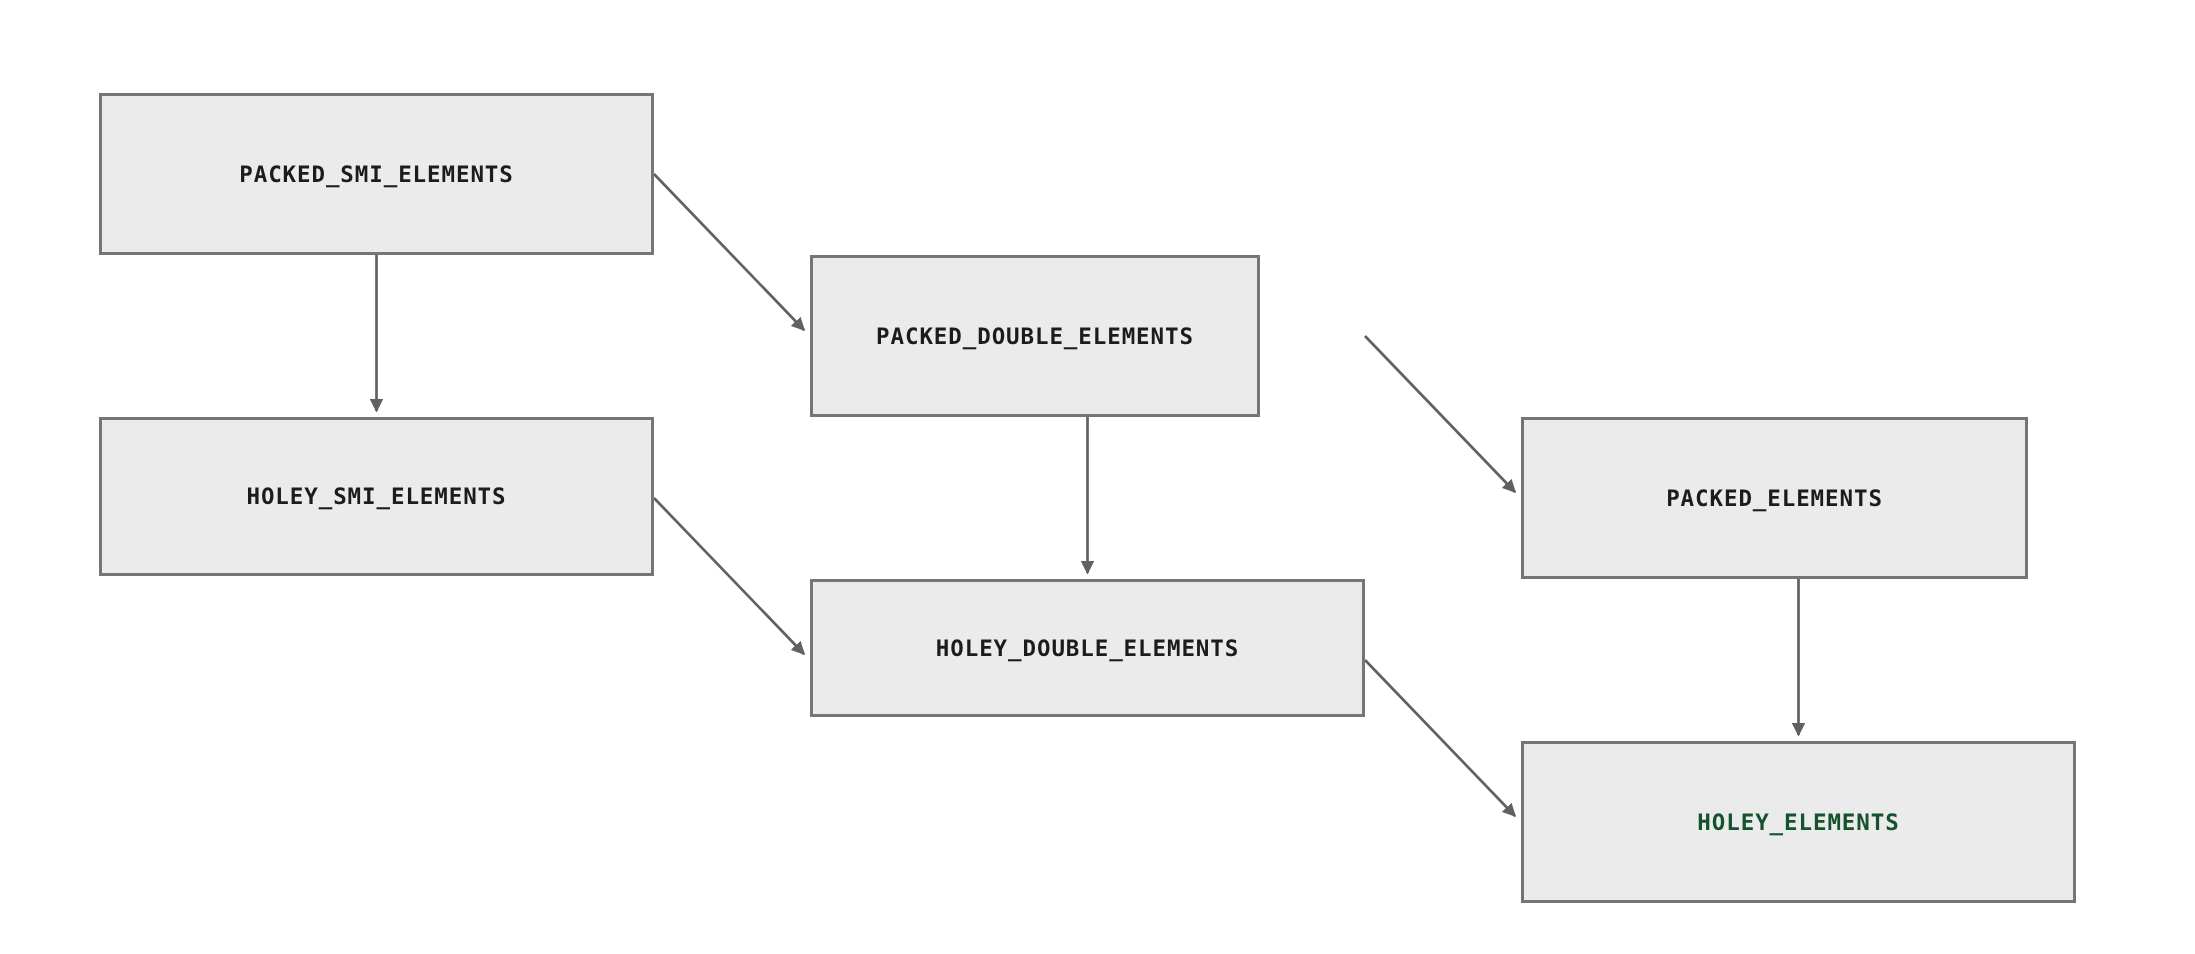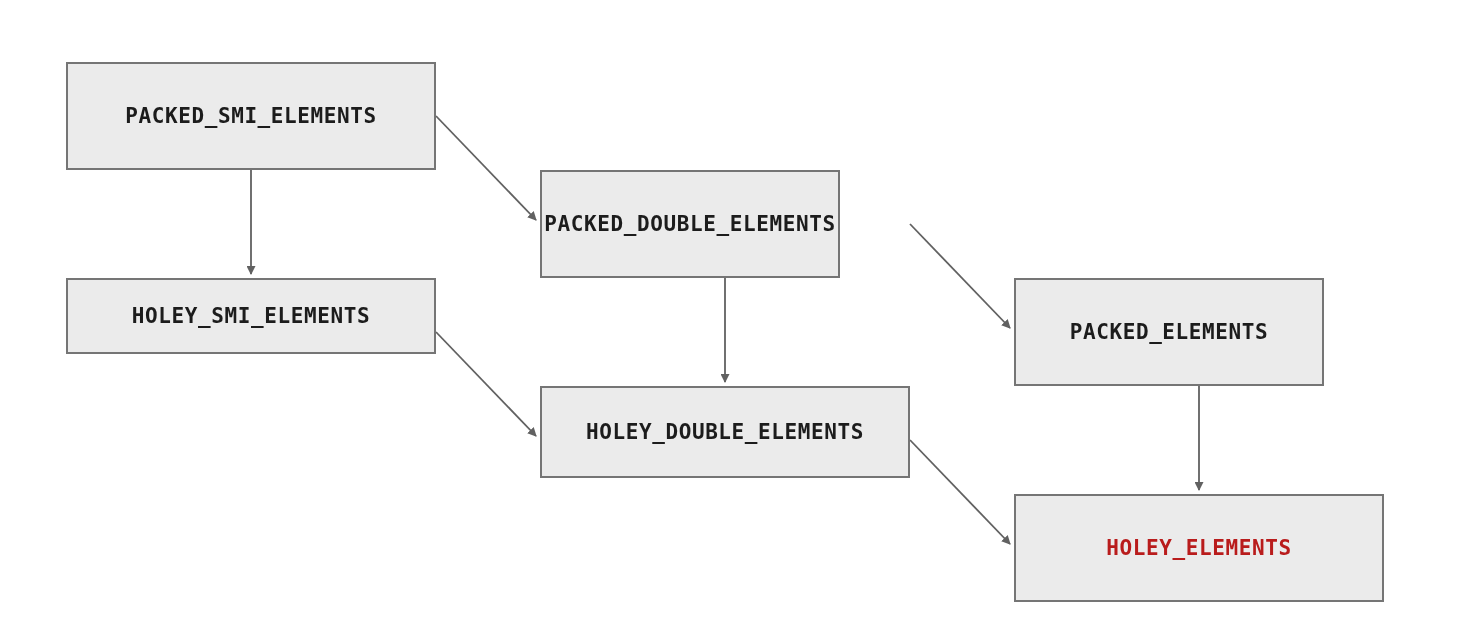--- a/index.html
+++ b/index.html
@@ -27,21 +27,21 @@
     position: absolute;
     box-sizing: border-box;
     display: flex;
     align-items: center;
     justify-content: center;
     background: #ebebeb;
     border: 2px solid #757575;
   }
   .node-label {
     font-weight: bold;
-    font-size: 21px;
+    font-size: 15px;
     letter-spacing: 0.6px;
     color: #1c1c1c;
     white-space: nowrap;
   }
 </style>
 </head>
 <body>
 
 <div class="canvas">
   <svg class="edges-layer" width="1463" height="636" viewBox="0 0 1463 636" xmlns="http://www.w3.org/2000/svg">
@@ -60,26 +60,26 @@
         <line x1="910" y1="440" x2="1010" y2="544" stroke="#616161" stroke-width="1.8" marker-end="url(#arrowhead)"></line>
       </g>
   </svg>
   <div id="nodes-layer">
       <div class="node" style="left: 66px; top: 62px; width: 370px; height: 108px; background: rgb(235, 235, 235); border-color: rgb(117, 117, 117);">
         <span class="node-label" style="color: rgb(28, 28, 28);">PACKED_SMI_ELEMENTS</span>
       </div>
       <div class="node" style="left: 540px; top: 170px; width: 300px; height: 108px; background: rgb(235, 235, 235); border-color: rgb(117, 117, 117);">
         <span class="node-label" style="color: rgb(28, 28, 28);">PACKED_DOUBLE_ELEMENTS</span>
       </div>
-      <div class="node" style="left: 66px; top: 278px; width: 370px; height: 76px; background: rgb(235, 235, 235); border-color: rgb(117, 117, 117);">
+      <div class="node" style="left: 66px; top: 278px; width: 370px; height: 106px; background: rgb(235, 235, 235); border-color: rgb(117, 117, 117);">
         <span class="node-label" style="color: rgb(28, 28, 28);">HOLEY_SMI_ELEMENTS</span>
       </div>
-      <div class="node" style="left: 1014px; top: 278px; width: 310px; height: 108px; background: rgb(235, 235, 235); border-color: rgb(117, 117, 117);">
+      <div class="node" style="left: 1014px; top: 278px; width: 338px; height: 108px; background: rgb(235, 235, 235); border-color: rgb(117, 117, 117);">
         <span class="node-label" style="color: rgb(28, 28, 28);">PACKED_ELEMENTS</span>
       </div>
       <div class="node" style="left: 540px; top: 386px; width: 370px; height: 92px; background: rgb(235, 235, 235); border-color: rgb(117, 117, 117);">
         <span class="node-label" style="color: rgb(28, 28, 28);">HOLEY_DOUBLE_ELEMENTS</span>
       </div>
       <div class="node" style="left: 1014px; top: 494px; width: 370px; height: 108px; background: rgb(235, 235, 235); border-color: rgb(117, 117, 117);">
-        <span class="node-label" style="color: #b91c1c;">HOLEY_ELEMENTS</span>
+        <span class="node-label" style="color: #14532d;">HOLEY_ELEMENTS</span>
       </div>
     </div>
 </div>
 
 </body></html>

